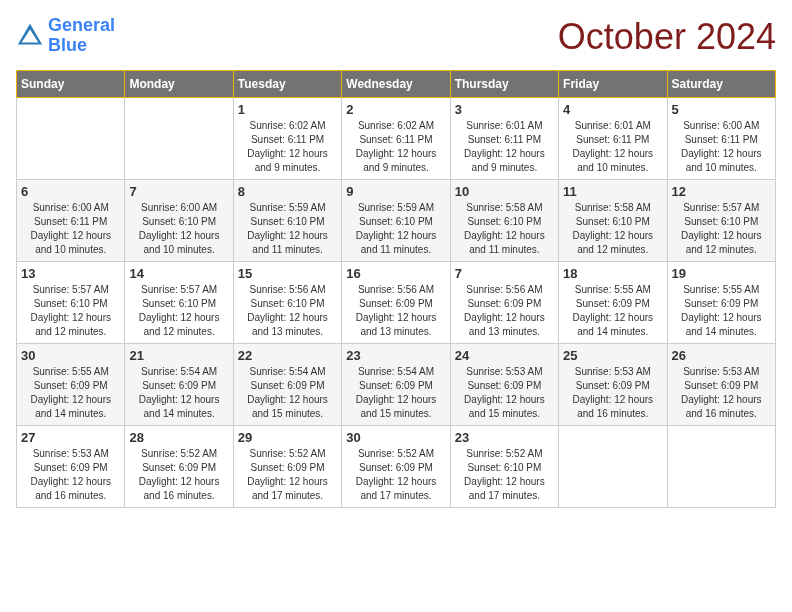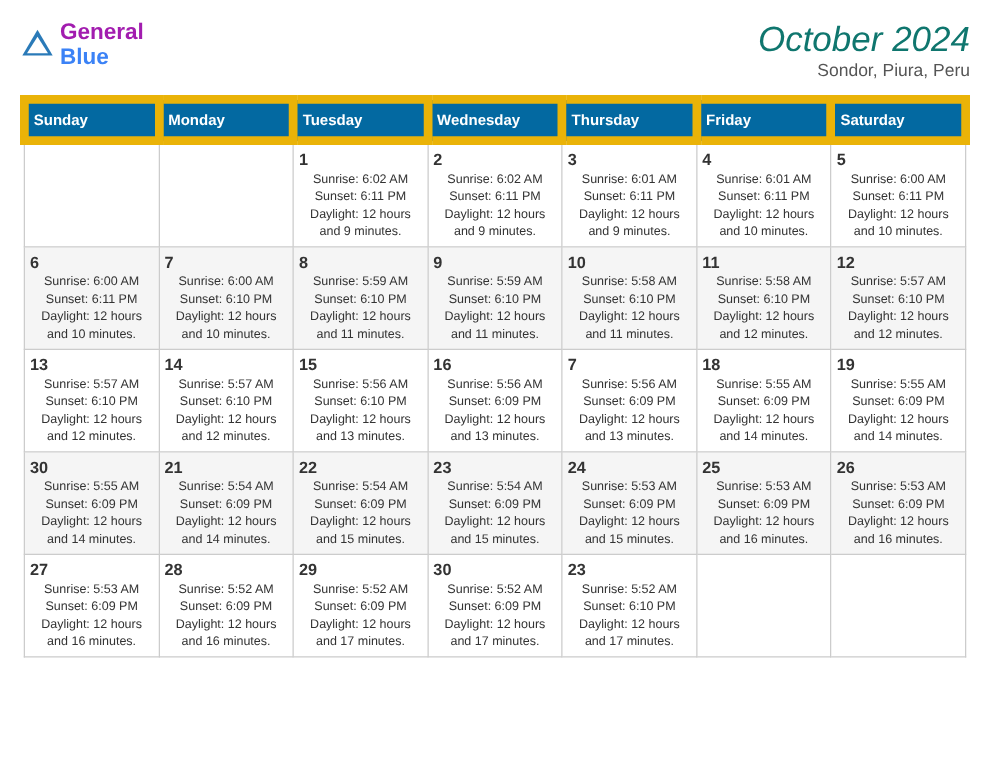--- a/index.html
+++ b/index.html
@@ -19,52 +19,51 @@
     .logo {
       display: flex;
       align-items: center;
       gap: 4px;
     }
     .logo-text {
       font-size: 18px;
       font-weight: bold;
       line-height: 1.1;
     }
-    .logo-general { color: #a21caf; }
+    .logo-general { color: #3b82f6; }
     .logo-blue { color: #3b82f6; }
     .logo-icon {
       width: 28px;
       height: 28px;
     }
     .title-area {
       text-align: right;
     }
     .month-title {
-      font-size: 28px;
-      color: #0f766e;
+      font-size: 36px;
+      color: #7f1d1d;
       font-weight: normal;
-      font-style: italic;
     }
     .subtitle {
       font-size: 14px;
       color: #555;
     }
     table {
       width: 100%;
       border-collapse: collapse;
       font-size: 11px;
     }
     thead tr th {
-      background-color: #0369a1;
+      background-color: #737373;
       color: #fff;
       padding: 6px 4px;
       text-align: left;
       font-size: 12px;
       font-weight: bold;
-      border: 7px solid #eab308;
+      border: 1px solid #eab308;
     }
     tbody tr td {
       vertical-align: top;
       border: 1px solid #ccc;
       padding: 4px;
       min-height: 80px;
       width: calc(100% / 7);
     }
     .day-number {
       font-size: 13px;
@@ -100,21 +99,20 @@
       <polygon points="15,2 28,24 2,24" fill="#2a7ab8"></polygon>
       <polygon points="15,8 24,22 6,22" fill="#ffffff"></polygon>
     </svg>
     <div class="logo-text">
       <span class="logo-general">General</span><br>
       <span class="logo-blue">Blue</span>
     </div>
   </div>
   <div class="title-area">
     <div class="month-title">October 2024</div>
-    <div class="subtitle">Sondor, Piura, Peru</div>
   </div>
 </div>
 
 <table>
   <thead>
     <tr>
     <th>Sunday</th>
         <th>Monday</th>
         <th>Tuesday</th>
         <th>Wednesday</th>

